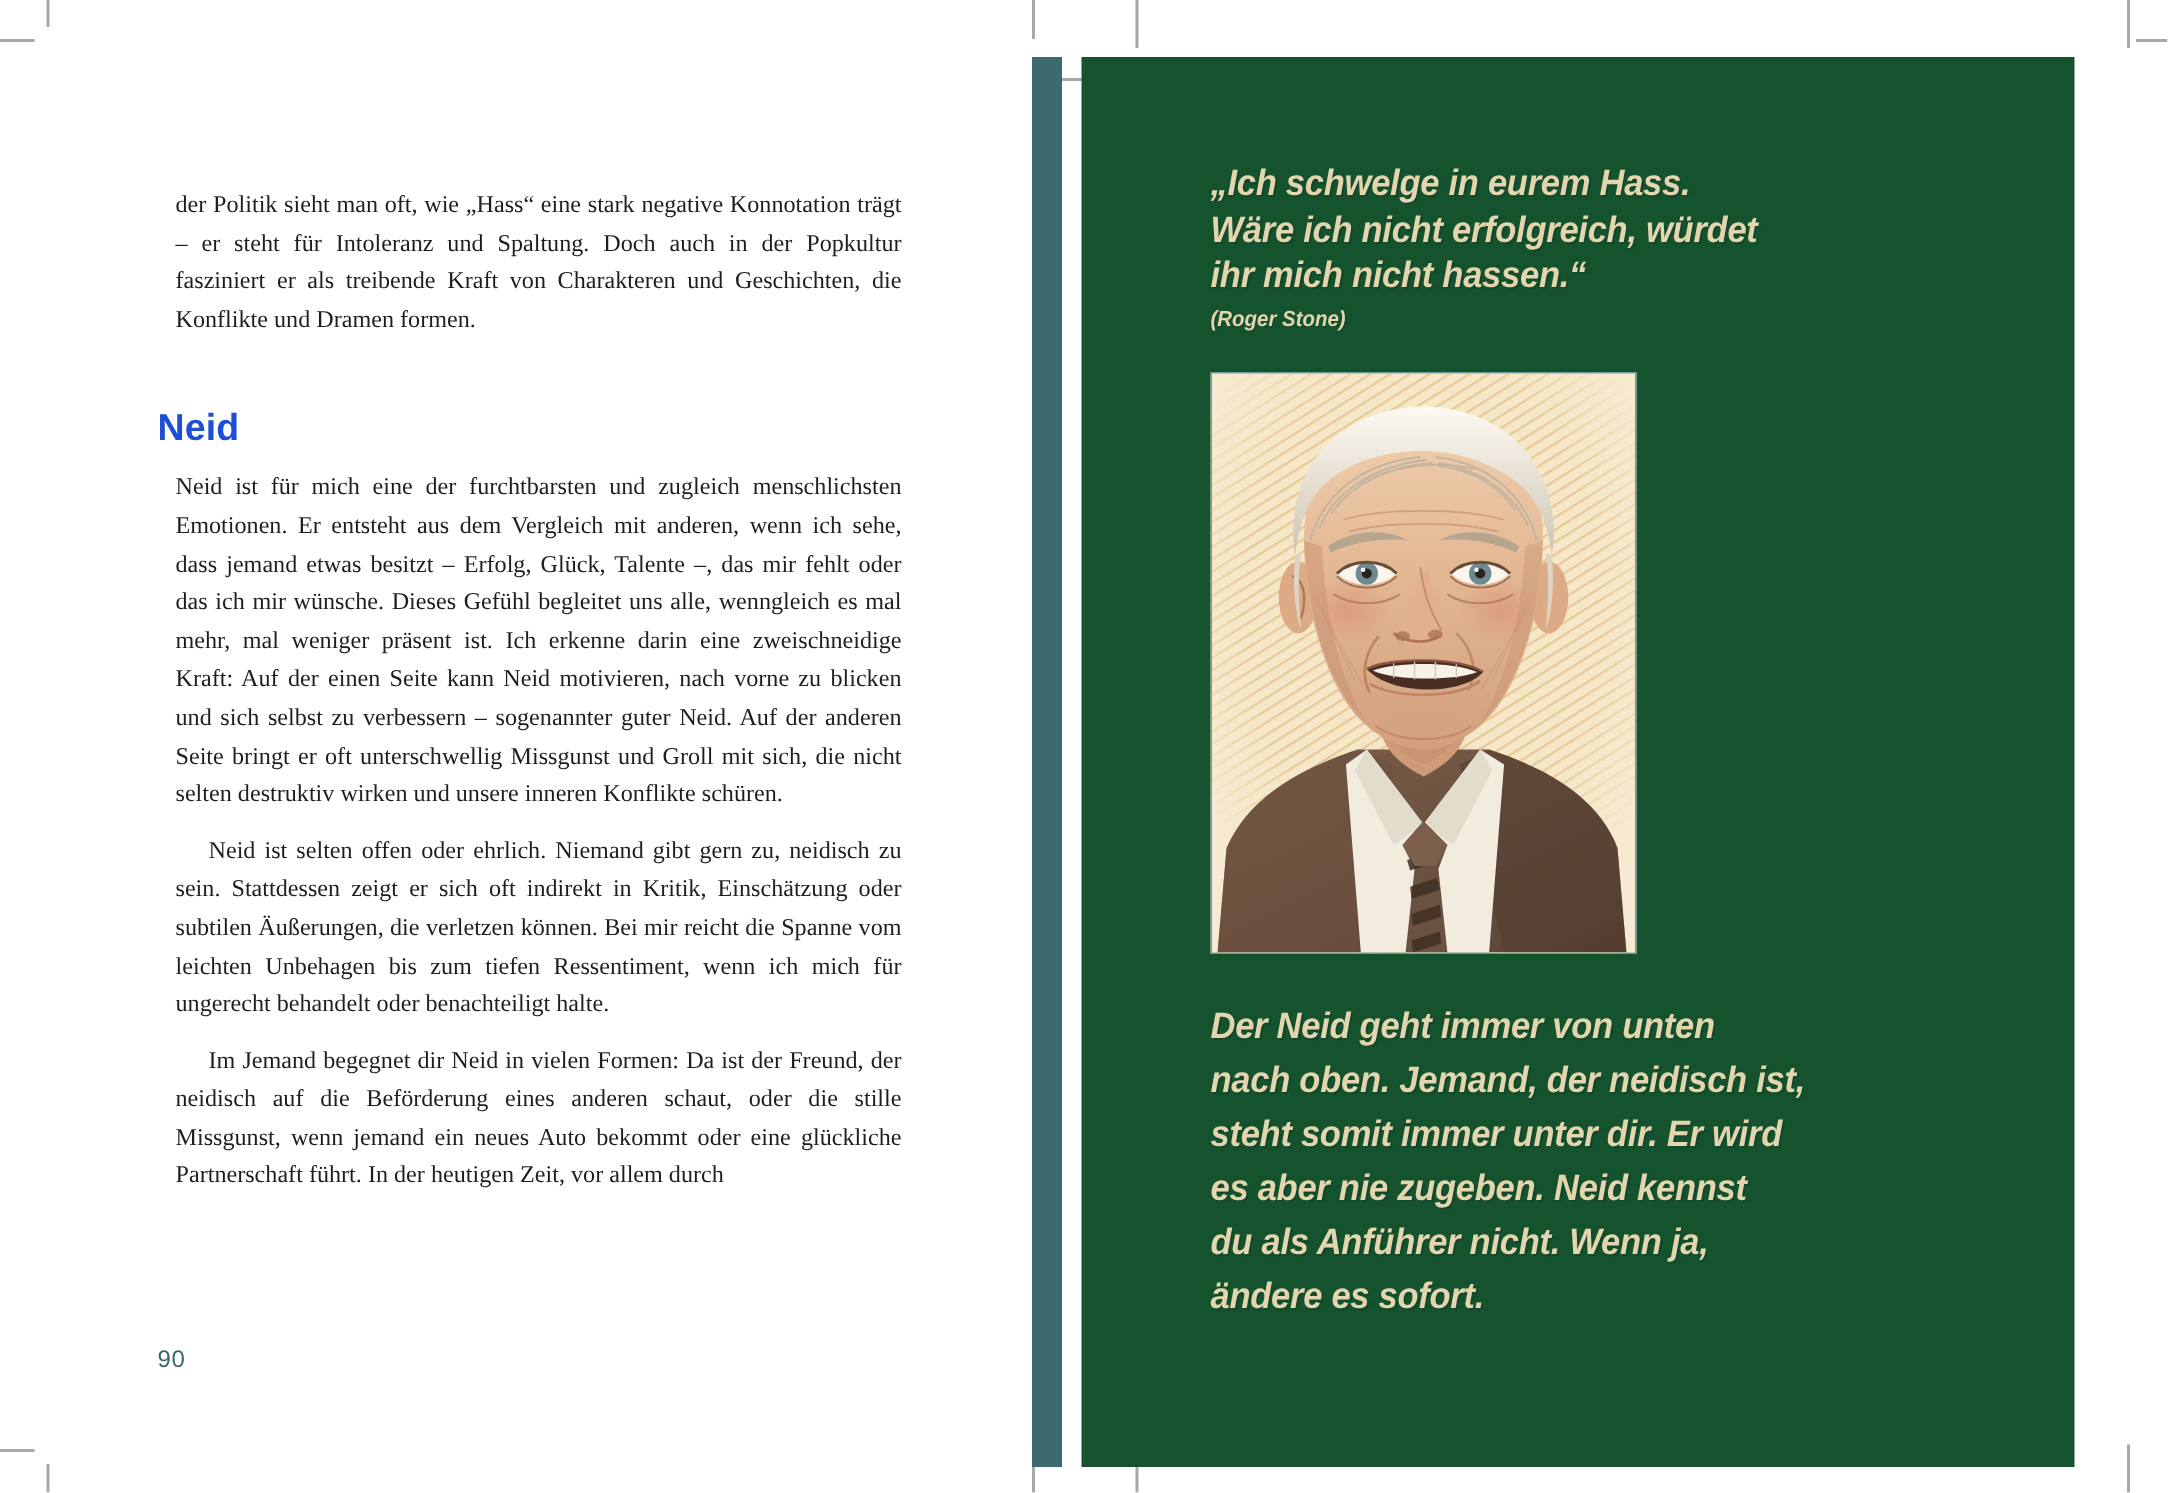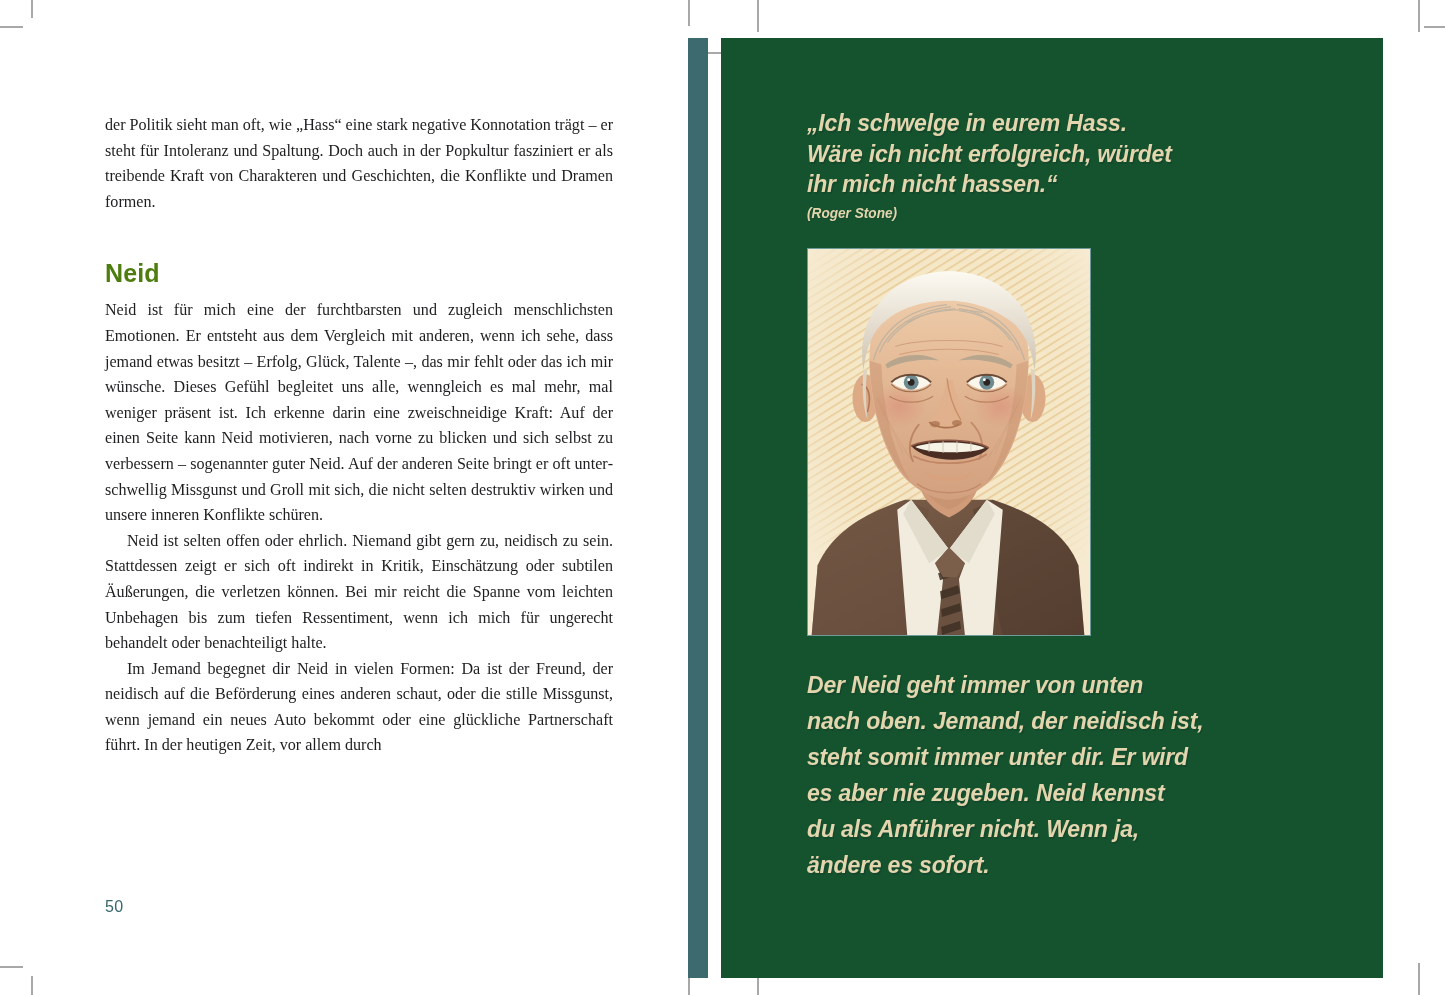--- a/index.html
+++ b/index.html
@@ -32,21 +32,21 @@
   }
 
   .text-col {
     position: absolute;
     left: 74px;
     top: 86px;
     width: 508px;
   }
 
   p.body {
-    margin: 0;
+    margin: 12px;
     font-family: "Liberation Serif", serif;
     font-size: 16.1px;
     line-height: 25.6px;
     color: #1e1e20;
     text-align: justify;
     text-justify: inter-word;
     hyphens: manual;
   }
   p.body + p.body { margin-top: 0; }
 
@@ -60,21 +60,21 @@
   }
 
   p.indent { text-indent: 22px; }
 
   h2.section-heading {
     margin: 0;
     font-family: "Liberation Sans", sans-serif;
     font-weight: 600;
     font-size: 25px;
     line-height: 30px;
-    color: #4d7c0f;
+    color: #1d4ed8;
     letter-spacing: 0.1px;
   }
 
   .heading-wrap { margin-top: 44px; margin-bottom: 9px; }
 
   #page-number {
     position: absolute;
     left: 74px;
     top: 872px;
     font-family: "Liberation Sans", sans-serif;
@@ -194,21 +194,21 @@
     <div class="heading-wrap">
       <h2 class="section-heading">Neid</h2>
     </div>
 
     <p class="body">Neid ist für mich eine der furchtbarsten und zugleich menschlichs­ten Emotionen. Er entsteht aus dem Vergleich mit anderen, wenn ich sehe, dass jemand etwas besitzt – Erfolg, Glück, Talente –, das mir fehlt oder das ich mir wünsche. Dieses Gefühl begleitet uns alle, wenngleich es mal mehr, mal weniger präsent ist. Ich erken­ne darin eine zweischneidige Kraft: Auf der einen Seite kann Neid motivieren, nach vorne zu blicken und sich selbst zu verbessern – sogenannter guter Neid. Auf der anderen Seite bringt er oft unter­schwellig Missgunst und Groll mit sich, die nicht selten destruktiv wirken und unsere inneren Konflikte schüren.</p>
     <p class="body indent">Neid ist selten offen oder ehrlich. Niemand gibt gern zu, neidisch zu sein. Stattdessen zeigt er sich oft indirekt in Kritik, Einschätzung oder subtilen Äußerungen, die verletzen können. Bei mir reicht die Spanne vom leichten Unbehagen bis zum tiefen Ressentiment, wenn ich mich für ungerecht behandelt oder benachteiligt halte.</p>
     <p class="body indent">Im Jemand begegnet dir Neid in vielen Formen: Da ist der Freund, der neidisch auf die Beförderung eines anderen schaut, oder die stille Missgunst, wenn jemand ein neues Auto bekommt oder eine glückliche Partnerschaft führt. In der heutigen Zeit, vor allem durch</p>
 
   </div>
 
-  <div id="page-number">50</div>
+  <div id="page-number">90</div>
 </div>
 
 <div id="gutter-strip"></div>
 
 <div id="right-page">
 
   <div class="right-inner">
 
     <div class="quote-top">
       <div>„Ich schwelge in eurem Hass.</div>

